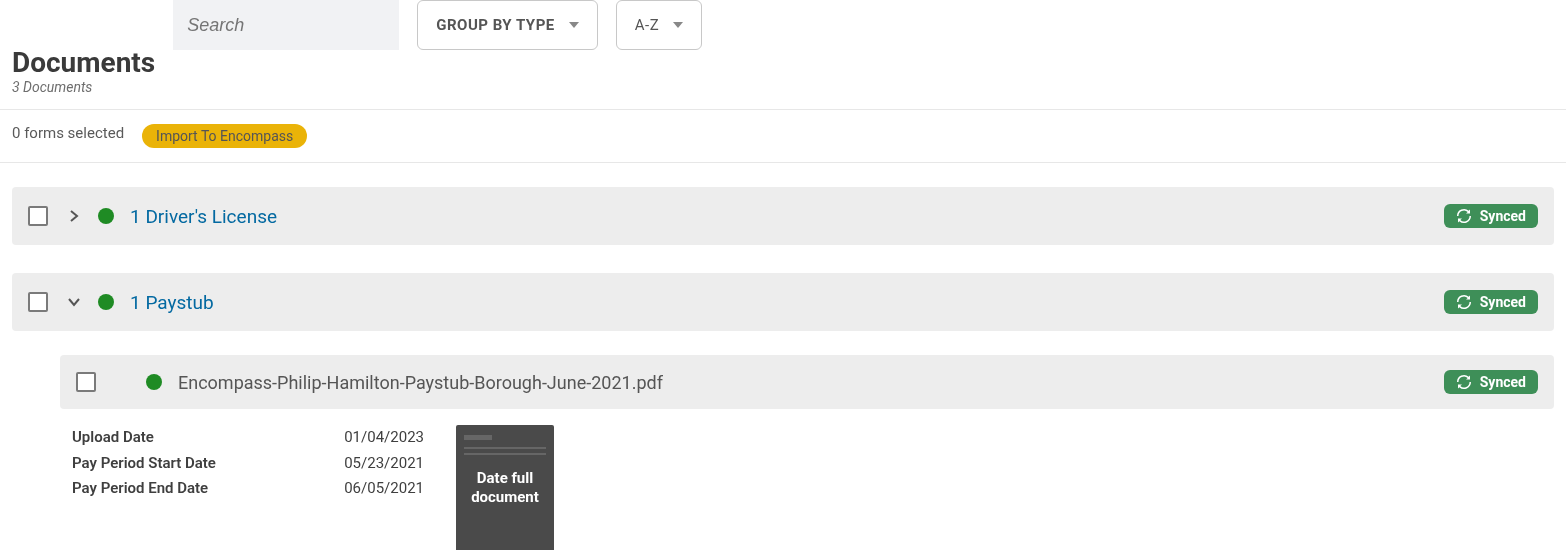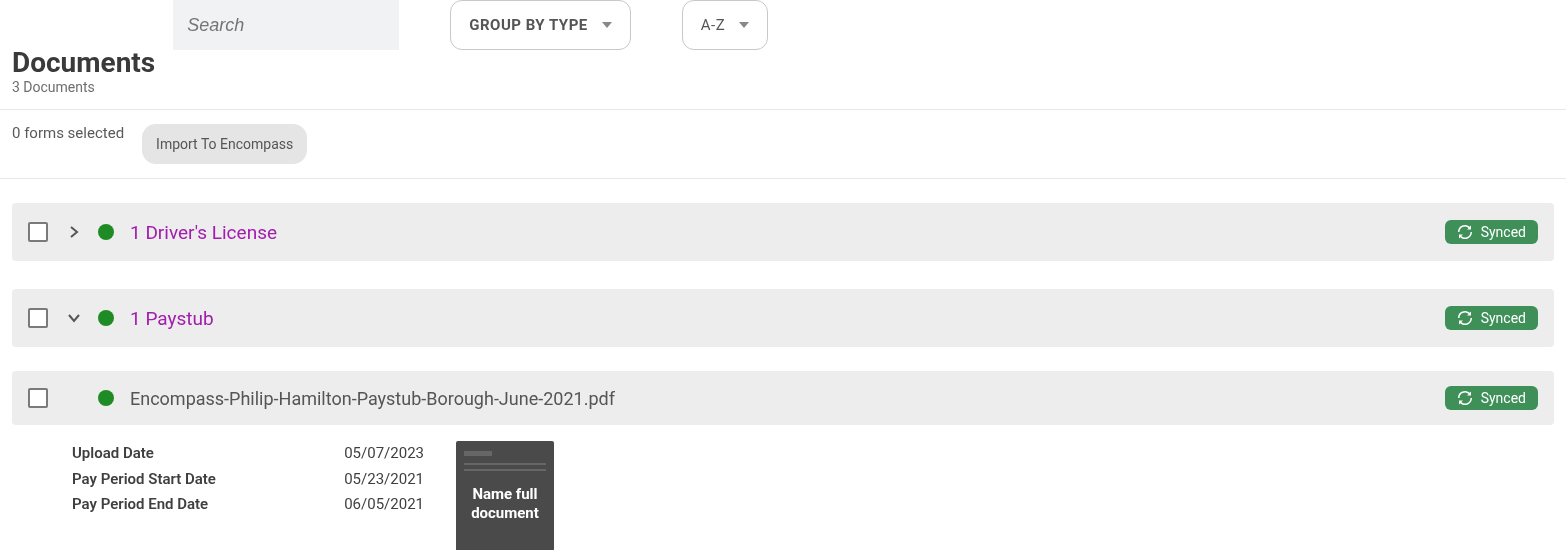--- a/index.html
+++ b/index.html
@@ -24,89 +24,90 @@
   .page-title {
     font-size: 28px;
     font-weight: 700;
     color: #3a3a3a;
     line-height: 1.05;
   }
   .doc-count {
     font-size: 14px;
     color: #6e6e6e;
     margin-top: 2px;
+    font-style: italic;
   }
   .search-input {
     height: 50px;
     width: 226px;
     border: none;
     background: #f1f2f4;
     font-size: 18px;
     font-style: italic;
     color: #9aa0a6;
     padding: 0 14px;
     outline: none;
   }
   .dropdown {
     height: 50px;
     border: 1px solid #c8c8c8;
-    border-radius: 12px;
+    border-radius: 6px;
     background: #fff;
     display: inline-flex;
     align-items: center;
     gap: 14px;
     padding: 0 18px;
     cursor: pointer;
     font-size: 15px;
     letter-spacing: 0.5px;
     color: #555;
     white-space: nowrap;
-    margin-left: 33px;
   }
   .dropdown.group { font-weight: 700; }
   .caret-down {
     width: 0; height: 0;
     border-left: 5px solid transparent;
     border-right: 5px solid transparent;
     border-top: 6px solid #888;
   }
 
   
   .actionbar {
     display: flex;
     align-items: flex-start;
     gap: 18px;
     padding: 14px 12px;
     border-bottom: 1px solid #e7e7e7;
     font-size: 15px;
     color: #5a5a5a;
   }
   .pill-btn {
-    background: #e5e5e5;
+    background: #eab308;
     border-radius: 14px;
-    padding: 12px 14px;
+    padding: 4px 14px;
     font-size: 14px;
     color: #555;
     cursor: pointer;
   }
 
   
   .groups { padding: 24px 12px 30px 12px; }
   .group { margin-bottom: 28px; }
   .group-header, .doc-row {
     background: #ededed;
     border-radius: 4px;
     display: flex;
     align-items: center;
     padding: 0 16px;
     height: 58px;
     position: relative;
   }
   .doc-row {
     height: 54px;
+    margin-left: 48px;
   }
   .checkbox {
     width: 20px; height: 20px;
     border: 2px solid #7a7a7a;
     border-radius: 2px;
     background: #fff;
     margin-right: 20px;
     flex: 0 0 20px;
     cursor: pointer;
   }
@@ -119,39 +120,39 @@
   .chev svg { display: block; }
   .status-dot {
     width: 16px; height: 16px;
     border-radius: 50%;
     background: #1f8b24;
     margin-right: 16px;
     flex: 0 0 16px;
   }
   .group-label, .doc-label {
     font-size: 19px;
-    color: #a21caf;
+    color: #0369a1;
     font-weight: 400;
     flex: 1 1 auto;
     white-space: nowrap;
     overflow: hidden;
     text-overflow: ellipsis;
   }
   .doc-label { font-size: 18px; color: #555; }
 
   .synced-badge {
     display: inline-flex;
     align-items: flex-end;
     gap: 8px;
     background: #3e8f58;
     color: #fff;
     border-radius: 6px;
     padding: 4px 12px;
     font-size: 14px;
-    font-weight: 400;
+    font-weight: 700;
   }
   .synced-badge svg { width: 16px; height: 16px; }
 
   
   .details-row {
     display: flex;
     align-items: flex-start;
     margin-left: 60px;
     margin-top: 16px;
     gap: 32px;
@@ -275,35 +276,35 @@
           <path d="M2.5 8a5.5 5.5 0 0 1 9.2-4.1L10 5.5h4v-4L12.7 2.8A7 7 0 0 0 1 8h1.5zM13.5 8a5.5 5.5 0 0 1-9.2 4.1L6 10.5H2v4l1.3-1.3A7 7 0 0 0 15 8h-1.5z" fill="#fff"></path>
         </svg>
         <span>Synced</span>
       </span>
     </div>
 
     <div class="details-row">
       <div class="details-table">
         <div class="drow">
           <span class="label">Upload Date</span>
-          <span class="value">05/07/2023</span>
+          <span class="value">01/04/2023</span>
         </div>
         <div class="drow">
           <span class="label">Pay Period Start Date</span>
           <span class="value">05/23/2021</span>
         </div>
         <div class="drow">
           <span class="label">Pay Period End Date</span>
           <span class="value">06/05/2021</span>
         </div>
       </div>
 
       <div class="thumb">
         <div class="tline t1"></div>
         <div class="tline t2"></div>
         <div class="tline t3"></div>
-        <div class="thumb-label">Name full document</div>
+        <div class="thumb-label">Date full document</div>
       </div>
     </div>
 
   </div>
 
 </div>
 
 </body></html>

